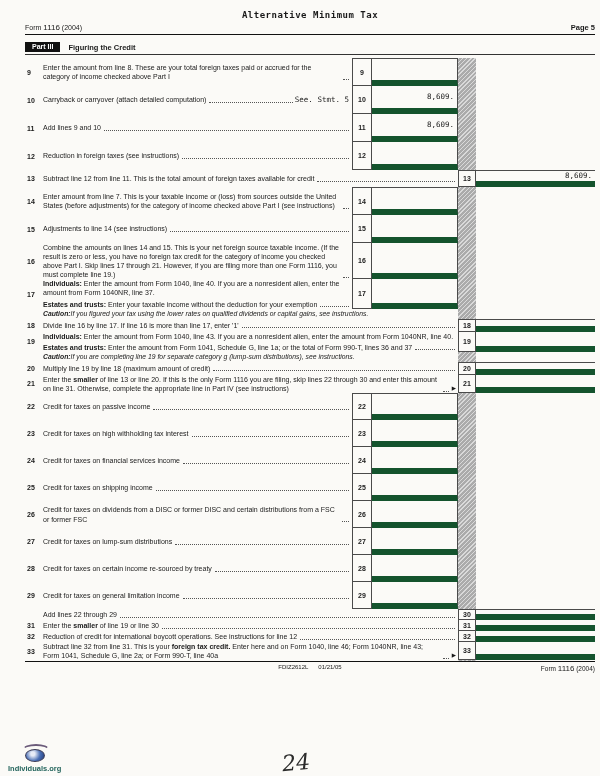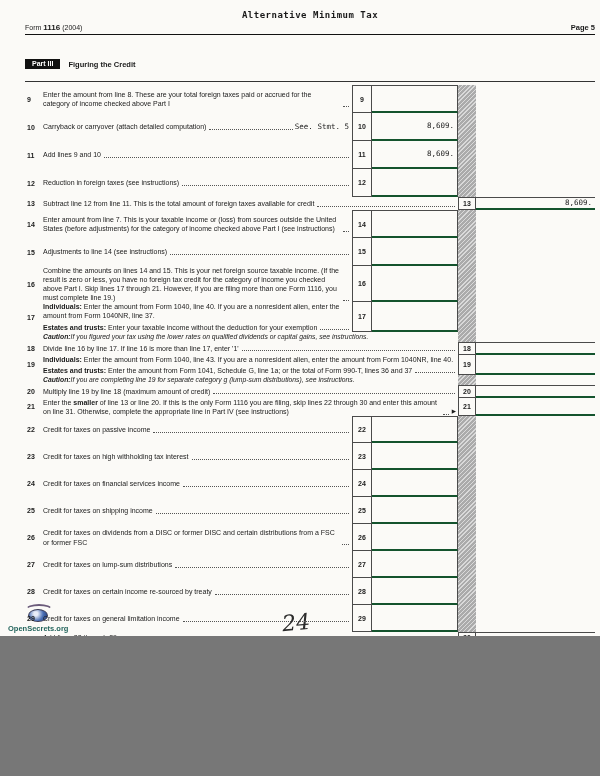--- a/index.html
+++ b/index.html
@@ -1,38 +1,38 @@
 <!DOCTYPE html>
 <html style="--shade_strip: #c6c6c6; --logo_eye: #4a6fb5; --logo_text: #23645c; --paper: #fbfaf7; --ink: #1a1a1a;"><head>
 <meta charset="utf-8">
 <style>
   * { box-sizing: border-box; }
   html,body { margin:0; padding:0; background:#777; }
   .page {
-    width:600px; height:636px; margin:0 auto; position:relative;
+    width:600px; height:776px; margin:0 auto; position:relative;
     background:#fbfaf7; color:#1a1a1a; overflow:hidden;
     font-family:"Liberation Sans", sans-serif;
     padding:4px 5px 0 25px;
   }
   .mono { font-family:"DejaVu Sans Mono", monospace; }
   .b { font-weight:bold; }
 
   .doc-title { text-align:center; font-family:"DejaVu Sans Mono", monospace;
     font-weight:bold; font-size:9px; margin-top:6px; letter-spacing:.5px; }
 
   .header-row { display:flex; align-items:flex-end; border-bottom:1.5px solid #111;
     padding-bottom:2px; margin-top:3px; }
   .form-id { font-size:7px; white-space:nowrap; }
-  .fnum { font-weight:bold; font-size:8px; }
+  .fnum { font-weight:normal; font-size:8px; }
   .taxpayer { font-size:8px; margin-left:6px; border-bottom:1px solid #111;
     padding:0 40px 1px 2px; }
   .page-num { margin-left:auto; font-weight:bold; font-size:7.5px; }
 
-  .part-bar { display:flex; align-items:center; margin:24px 0 0 0;
-    border-bottom:1px solid #333; padding-bottom:12px; position:relative; z-index:2; }
+  .part-bar { display:flex; align-items:center; margin:7px 0 0 0;
+    border-bottom:1px solid #333; padding-bottom:2px; position:relative; z-index:2; }
   .part-label { background:#111; color:#fff; font-weight:bold; font-size:7px;
     padding:1px 7px 2px 7px; }
   .part-title { font-weight:bold; font-size:7.5px; margin-left:8px; }
   .part-note { font-size:6.5px; margin-left:3px; }
   .p4bar { margin-top:12px; }
 
   .form-body { position:relative; margin-top:3px; border-bottom:1.5px solid #111;
     padding-bottom:1px; }
   .strip { position:absolute; top:0; bottom:0; left:433px; width:18px; z-index:0;
     background: var(--shade_strip, #c6c6c6);
@@ -46,21 +46,21 @@
   .para + .para { margin-top:2px; }
   .ptext { flex:0 1 auto; }
   .leader { flex:1 1 8px; min-width:6px; border-bottom:1px dotted #555;
     margin:0 2px 1.5px 3px; align-self:flex-end; }
   .note { font-size:7.5px; margin-right:2px; align-self:flex-end; }
   .arrow { font-size:5.5px; margin:0 1px 1px 1px; align-self:flex-end; }
 
   .boxnum { width:20px; flex:none; border:1px solid #4a4a4a; border-top:none;
     align-self:stretch; display:flex; align-items:center; justify-content:center;
     font-weight:bold; font-size:7px; }
-  .amt { width:86px; flex:none; border-right:1px solid #4a4a4a; border-bottom:2px solid #14532d;
+  .amt { width:86px; flex:none; border-right:1px solid #4a4a4a; border-bottom:6px solid #14532d;
     align-self:stretch; display:flex; align-items:center; justify-content:flex-end;
     font-size:7.5px; padding:0 3px 1px 0; }
   .boxnum.gs, .amt.gs { border-top:1px solid #4a4a4a; }
   .tail { width:137px; flex:none; }
   .row.right .boxnum { width:18px; background:#fbfaf7; }
   .row.right .amt { width:119px; border-right:none; background:#fbfaf7; }
 
   .p3 .row { min-height:28px; }
   .p3 .row.right { min-height:13px; }
   .p4 .row { min-height:27px; }
@@ -438,18 +438,18 @@
       <span>Form</span>
       <span class="fnum">1116</span>
       <span>(2004)</span>
     </span>
   </div>
 
   <div class="logo">
     <span class="eye">
       <span class="brow"></span>
     </span>
-    <span class="logo-text">OpenSecrets.org</span>
+    <span class="logo-text">Individuals.org</span>
   </div>
 
   <div class="handwritten">24</div>
 
 </div>
 
 </body></html>

